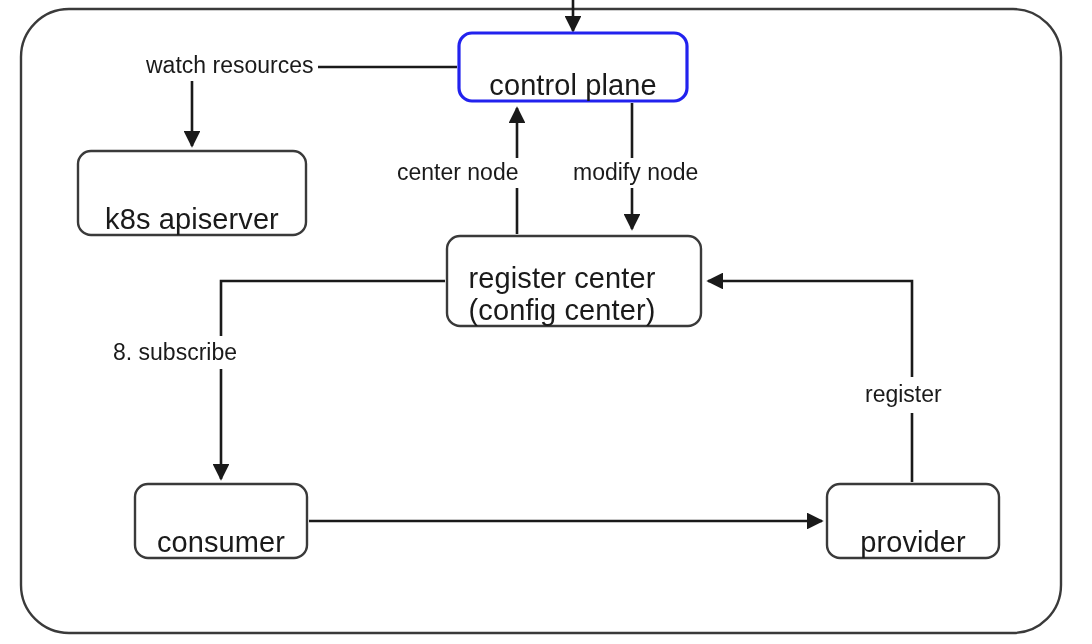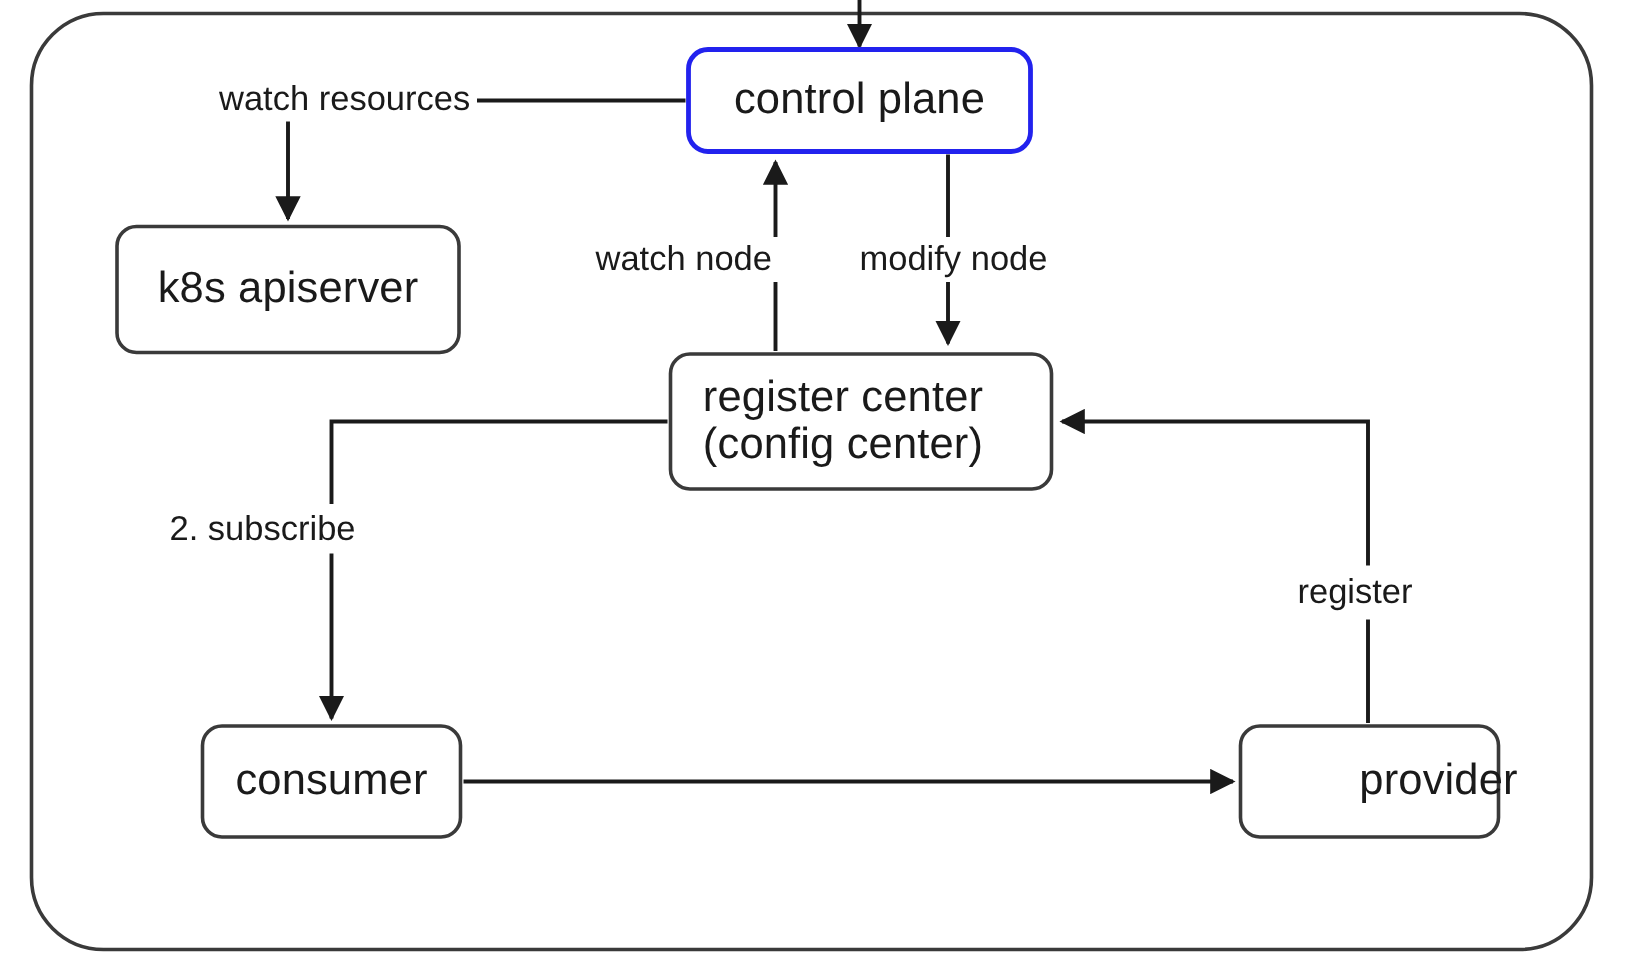--- a/index.html
+++ b/index.html
@@ -21,21 +21,21 @@
     position: absolute;
     left: 0;
     top: 0;
     width: 1092px;
     height: 644px;
   }
   .node-label {
     position: absolute;
     display: flex;
     align-items: center;
-    justify-content: center;
+    justify-content: flex-end;
     flex-direction: column;
     text-align: center;
     color: #1a1a1a;
     font-family: "Liberation Sans", sans-serif;
     font-size: 29px;
     line-height: 1.08;
     letter-spacing: 0.1px;
     white-space: nowrap;
     pointer-events: none;
   }
@@ -108,37 +108,37 @@
 
   <div class="node-label" style="left:435px; top:236px; width:254px; height:90px;">
     <span>register center</span>
     <span>(config center)</span>
   </div>
 
   <div class="node-label" style="left:135px; top:484px; width:172px; height:74px;">
     <span>consumer</span>
   </div>
 
-  <div class="node-label" style="left:827px; top:484px; width:172px; height:74px;padding-left:46px;">
+  <div class="node-label" style="left:827px; top:484px; width:172px; height:74px;">
     <span>provider</span>
   </div>
 
   <div class="edge-label lbl-pad-h" style="left:141px; top:51px;">
     <span>watch resources</span>
   </div>
 
   <div class="edge-label lbl-pad-h" style="left:392px; top:158px;">
-    <span>watch node</span>
+    <span>center node</span>
   </div>
 
   <div class="edge-label lbl-pad-h" style="left:568px; top:158px;">
     <span>modify node</span>
   </div>
 
   <div class="edge-label multi" style="left:113px; top:336px;">
-    <div>2. subscribe</div>
+    <div>8. subscribe</div>
   </div>
 
   <div class="edge-label lbl-pad-v" style="left:859px; top:353px;margin-top:24px;">
     <span>register</span>
   </div>
 
 </div>
 
 </body></html>

